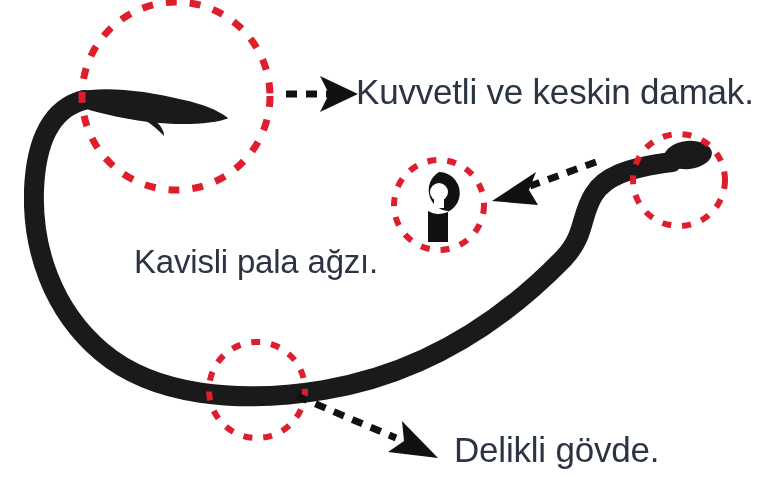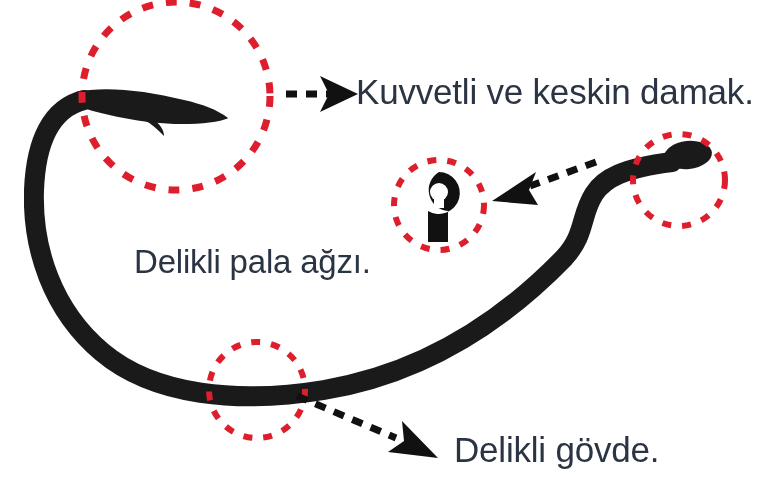--- a/index.html
+++ b/index.html
@@ -116,17 +116,17 @@
 
       <g>
         <line x1="273" y1="396" x2="372" y2="438" stroke="#111111" stroke-width="7" stroke-dasharray="11 9"></line>
         <path d="M 414 458 L 378 421 L 380 441 L 364 452 Z" fill="#111111"></path>
       </g>
     </g>
   </svg>
 
   <div class="callout-label" id="label-point">Kuvvetli ve keskin damak.</div>
 
-  <div class="callout-label" id="label-eye">Delikli pala ağzı.</div>
+  <div class="callout-label" id="label-eye">Kavisli pala ağzı.</div>
 
   <div class="callout-label" id="label-bend">Delikli gövde.</div>
 
 </div>
 
 </body></html>

